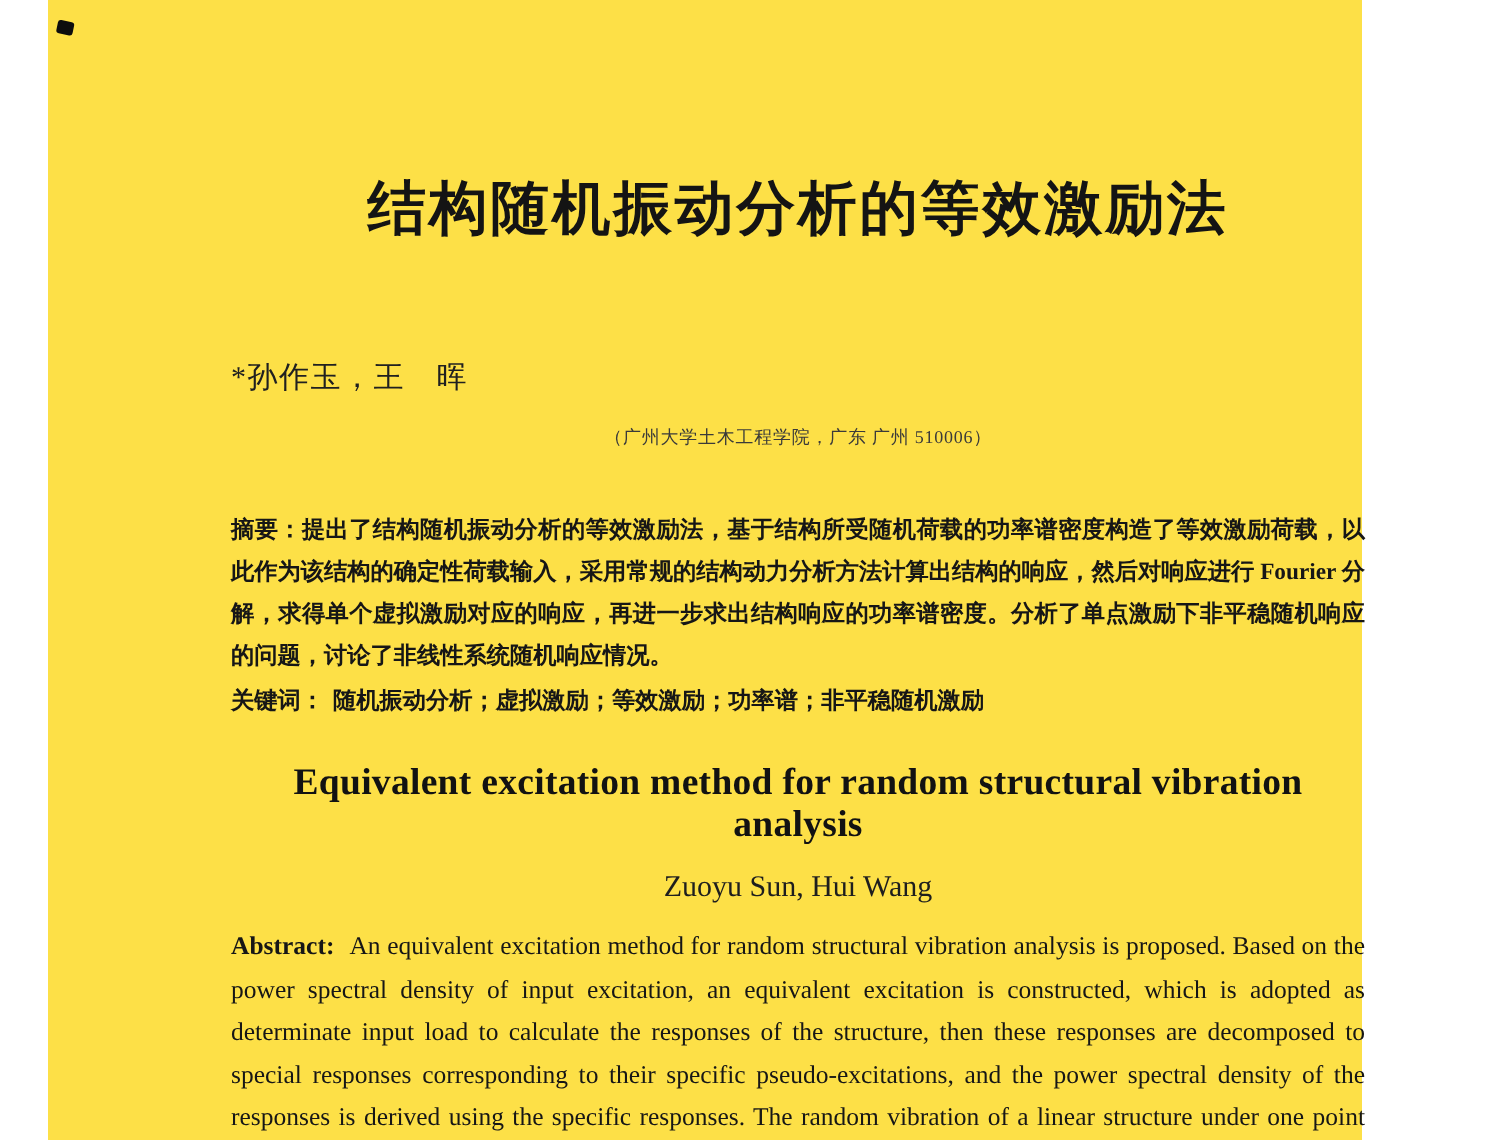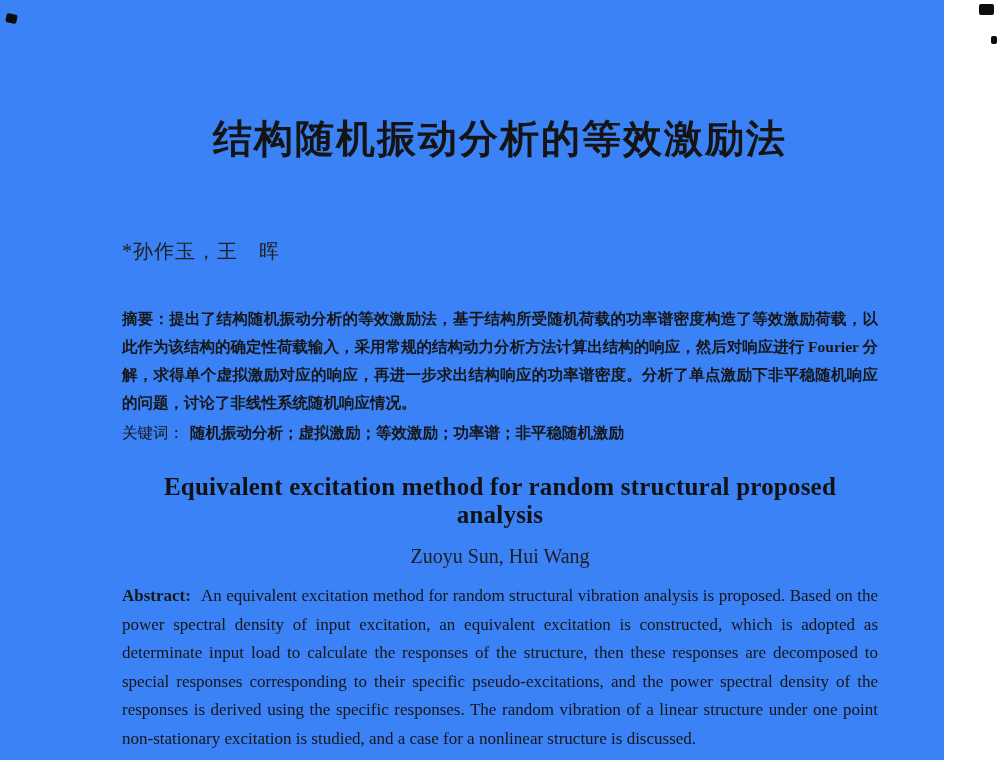--- a/index.html
+++ b/index.html
@@ -6,23 +6,24 @@
   html, body { width: 1000px; height: 760px; }
   body {
     background: #ffffff;
     font-family: "Liberation Serif", "DejaVu Serif", serif;
     color: #1c1c1c;
     position: relative;
     overflow: hidden;
   }
   .page {
     position: relative;
-    width: 944px;
+    width: 876px;
     height: 760px;
-    background: #3b82f6;
+    background: #fde047;
+    margin-left: 32px;
   }
 
   
   .artifact { position: absolute; background: #0d0d0d; }
   .artifact.tl { left: 6px;  top: 14px;  width: 11px; height: 9px; border-radius: 2px; transform: rotate(12deg); }
   .artifact.tr { left: 979px; top: 4px;  width: 15px; height: 11px; border-radius: 2px; }
   .artifact.re { left: 991px; top: 36px; width: 6px;  height: 8px;  border-radius: 2px; }
 
   .content {
     position: absolute;
@@ -67,21 +68,21 @@
   }
   .cn-abstract .label { font-weight: 800; }
 
   .cn-keywords {
     margin-top: 2px;
     font-size: 15.5px;
     line-height: 28px;
     color: #161616;
     font-weight: 600;
   }
-  .cn-keywords .label { font-weight: 400; margin-right: 6px; }
+  .cn-keywords .label { font-weight: 700; margin-right: 6px; }
 
   .en-title {
     margin-top: 26px;
     text-align: center;
     font-size: 25px;
     font-weight: 700;
     color: #121212;
     letter-spacing: 0.2px;
   }
 
@@ -116,30 +117,31 @@
   <div class="artifact tl"></div>
   <div class="artifact tr"></div>
   <div class="artifact re"></div>
 
   <div class="content">
 
     <h1 class="cn-title">结构随机振动分析的等效激励法</h1>
 
     <div class="cn-authors">*孙作玉，王　晖</div>
 
+    <div class="cn-affil">（广州大学土木工程学院，广东 广州 510006）</div>
 
     <p class="cn-abstract">
       <span class="label">摘要：</span><span>提出了结构随机振动分析的等效激励法，基于结构所受随机荷载的功率谱密度构造了等效激励荷载，以此作为该结构的确定性荷载输入，采用常规的结构动力分析方法计算出结构的响应，然后对响应进行 Fourier 分解，求得单个虚拟激励对应的响应，再进一步求出结构响应的功率谱密度。分析了单点激励下非平稳随机响应的问题，讨论了非线性系统随机响应情况。</span>
     </p>
 
     <p class="cn-keywords">
       <span class="label">关键词：</span><span>随机振动分析；虚拟激励；等效激励；功率谱；非平稳随机激励</span>
     </p>
 
-    <h2 class="en-title">Equivalent excitation method for random structural proposed analysis</h2>
+    <h2 class="en-title">Equivalent excitation method for random structural vibration analysis</h2>
 
     <div class="en-authors">Zuoyu Sun, Hui Wang</div>
 
 
     <p class="en-abstract">
       <span class="label">Abstract:</span><span>An equivalent excitation method for random structural vibration analysis is proposed. Based on the power spectral density of input excitation, an equivalent excitation is constructed, which is adopted as determinate input load to calculate the responses of the structure, then these responses are decomposed to special responses corresponding to their specific pseudo-excitations, and the power spectral density of the responses is derived using the specific responses. The random vibration of a linear structure under one point non-stationary excitation is studied, and a case for a nonlinear structure is discussed.</span>
     </p>
 
   </div>
 </div>

